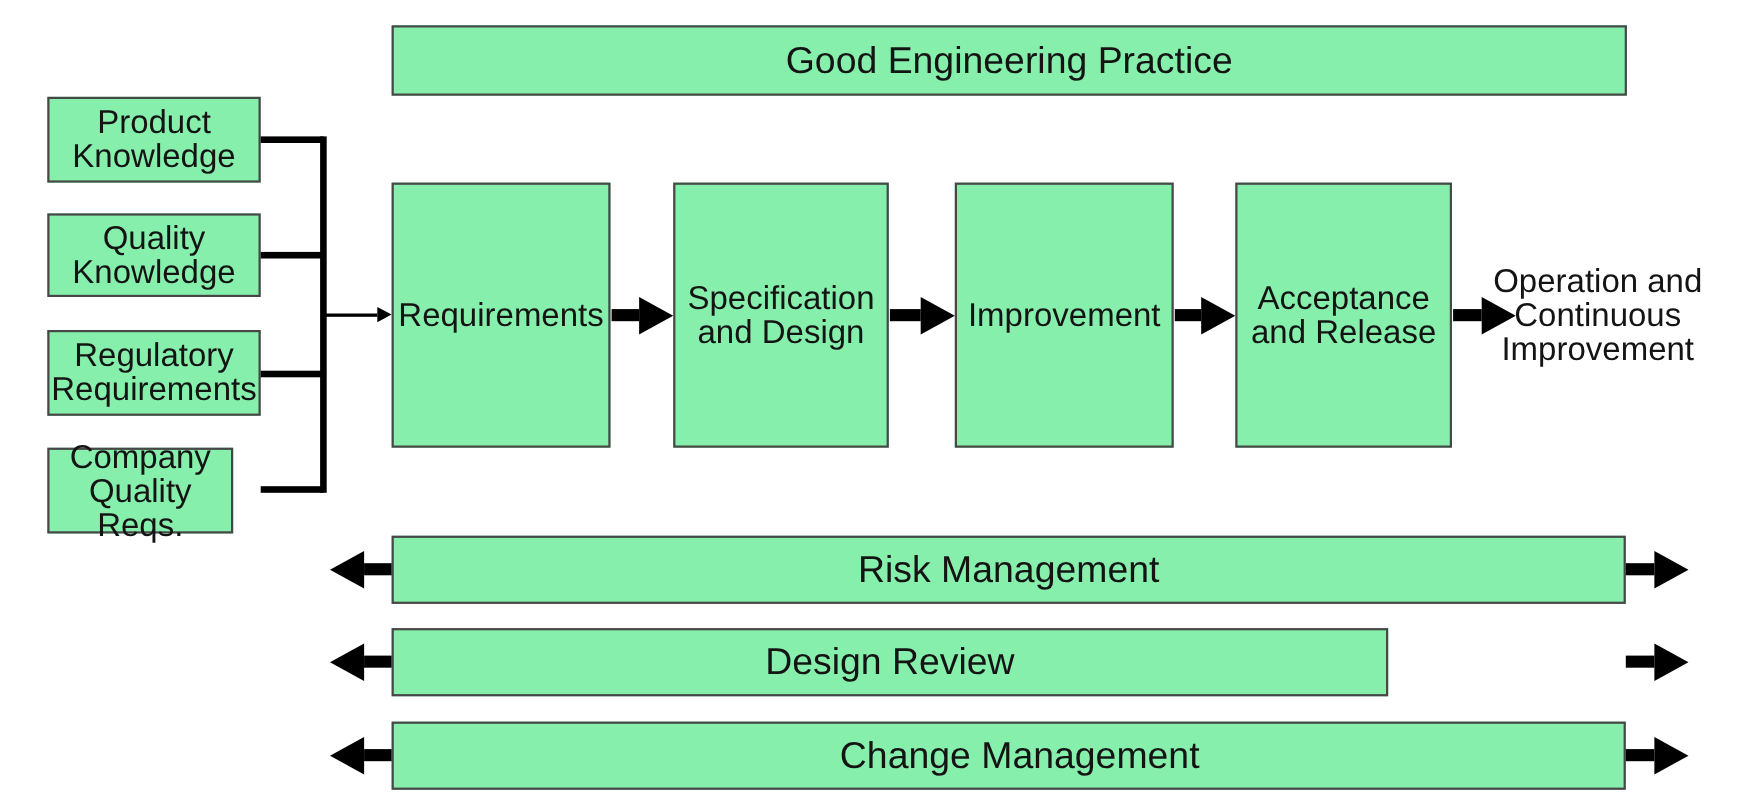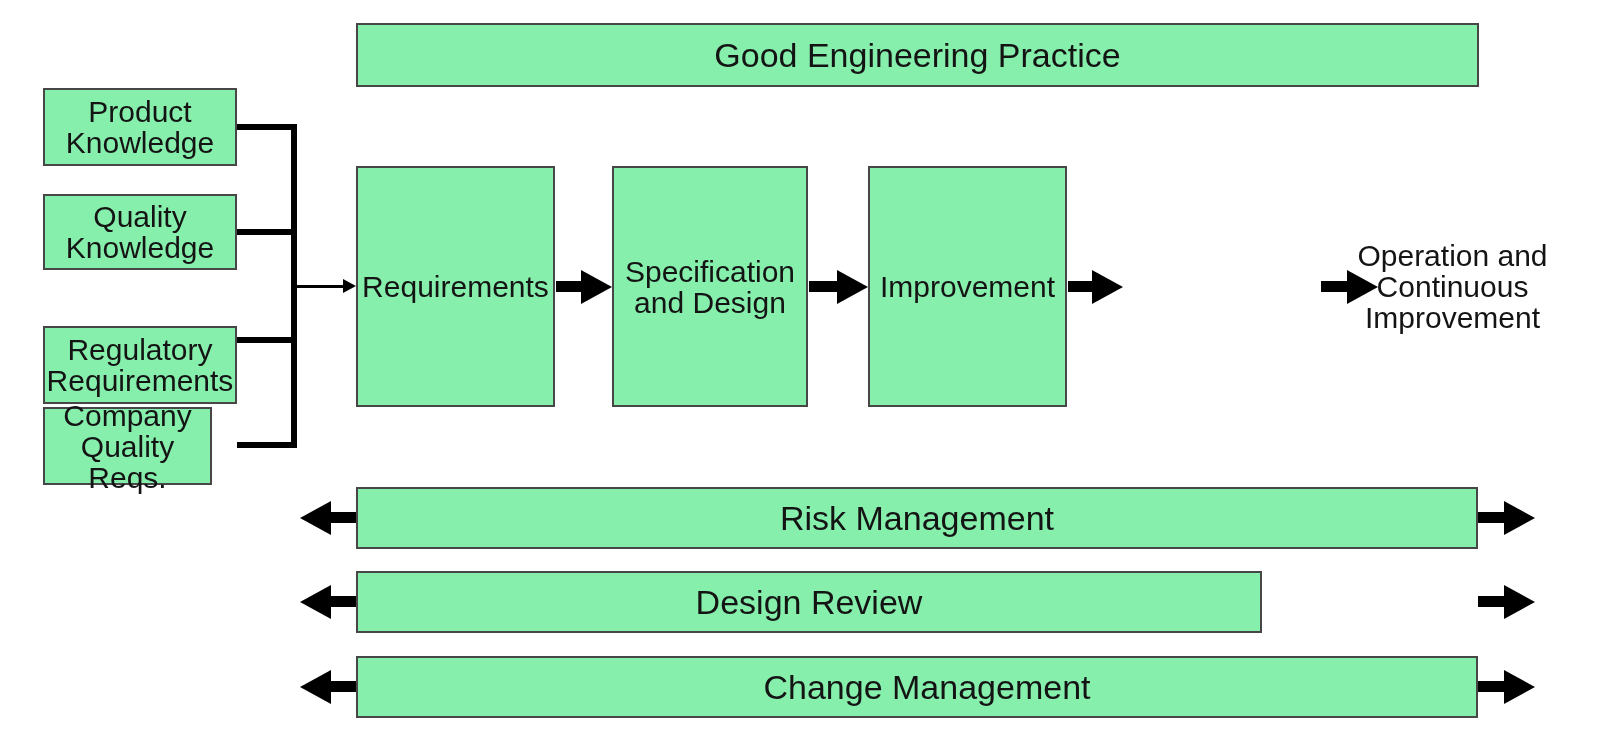--- a/index.html
+++ b/index.html
@@ -35,21 +35,21 @@
   </div>
 
   <div class="box small-text" style="left:43px; top:88px; width:194px; height:78px;">
     <span class="label">Product
 Knowledge</span>
   </div>
   <div class="box small-text" style="left:43px; top:194px; width:194px; height:76px;">
     <span class="label">Quality
 Knowledge</span>
   </div>
-  <div class="box small-text" style="left:43px; top:300px; width:194px; height:78px;margin-top:26px;">
+  <div class="box small-text" style="left:43px; top:300px; width:194px; height:78px;">
     <span class="label">Regulatory
 Requirements</span>
   </div>
   <div class="box small-text" style="left:43px; top:407px; width:169px; height:78px;">
     <span class="label">Company
 Quality Reqs.</span>
   </div>
 
   <div class="line" style="left:237px; top:124px; width:57px; height:6px;"></div>
   <div class="line" style="left:237px; top:229px; width:57px; height:6px;"></div>
@@ -61,20 +61,24 @@
 
   <div class="box small-text" style="left:356px; top:166px; width:199px; height:241px;">
     <span class="label">Requirements</span>
   </div>
   <div class="box small-text" style="left:612px; top:166px; width:196px; height:241px;">
     <span class="label">Specification
 and Design</span>
   </div>
   <div class="box small-text" style="left:868px; top:166px; width:199px; height:241px;">
     <span class="label">Improvement</span>
+  </div>
+  <div class="box small-text" style="left:1123px; top:166px; width:197px; height:241px;">
+    <span class="label">Acceptance
+and Release</span>
   </div>
 
   <div class="line" style="left:556px; top:281px; width:25px; height:11px;"></div>
   <div class="tri tri-right-big" style="left:581px; top:270px;"></div>
 
   <div class="line" style="left:809px; top:281px; width:28px; height:11px;"></div>
   <div class="tri tri-right-big" style="left:837px; top:270px;"></div>
 
   <div class="line" style="left:1068px; top:281px; width:24px; height:11px;"></div>
   <div class="tri tri-right-big" style="left:1092px; top:270px;"></div>

